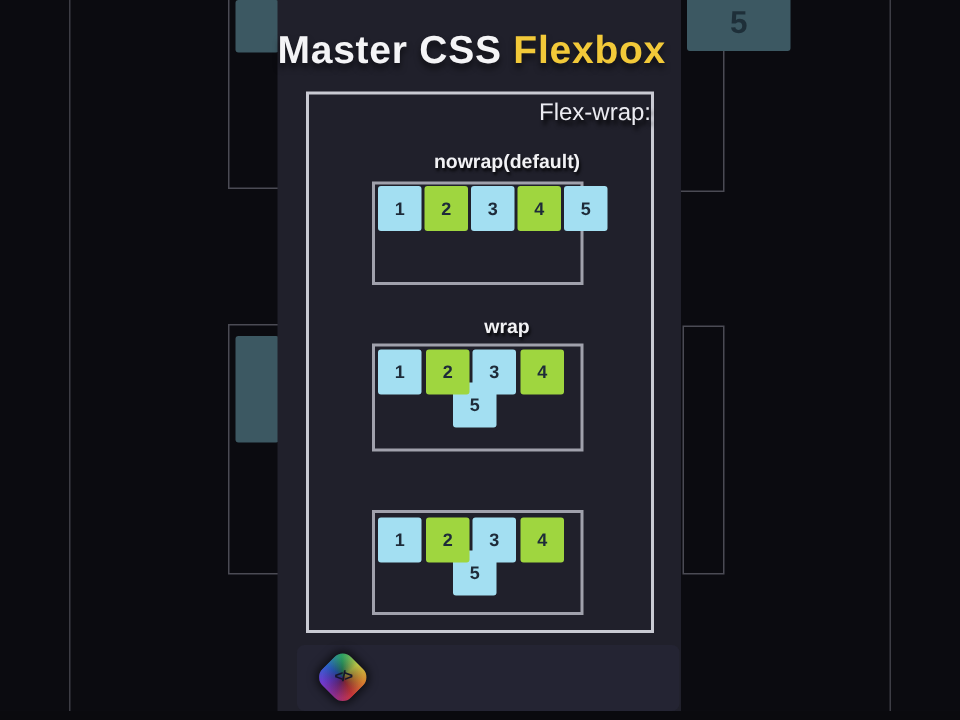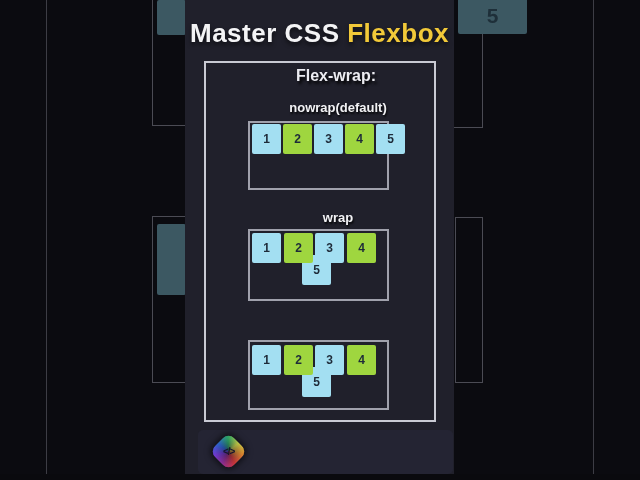--- a/index.html
+++ b/index.html
@@ -17,34 +17,33 @@
     display:flex; align-items:center; justify-content:center;
     color:#1e2f39; font-size:21px; font-weight:bold;
   }
   
   .panel {
     position:absolute; left:185px; top:0; width:269px; height:480px;
     background:#20202b; z-index:1;
   }
   .title {
     position:absolute; top:18px; left:0; width:100%;
-    text-align:center; font-size:26px; font-weight:800; letter-spacing:0.5px;
+    font-size:26px; font-weight:800; letter-spacing:0.5px;
     color:#f4f4f6; text-shadow:0 3px 4px rgba(0,0,0,0.55);
     white-space:nowrap;
   }
   .title .accent { color:#f2c939; }
   .whitebox {
     position:absolute; left:19px; top:61px; width:232px; height:361px;
     border:2px solid #c9cad3;
   }
   .wb-heading {
-    position:absolute; top:4px; left:0; width:100%; text-align:center;
-    font-size:16px; font-weight:bold; color:#ececf2;
+    position:absolute; top:4px; left:0; width:100%; text-align:right;
+    font-size:16px; font-weight:normal; color:#ececf2;
     text-shadow:2px 3px 3px rgba(0,0,0,0.9);
-    margin-left:16px;
   }
   .demo-label {
     position:absolute; left:0; width:100%; text-align:center;
     font-size:13px; font-weight:bold; color:#f2f2f5;
     text-shadow:1px 2px 2px rgba(0,0,0,0.8);
     padding-left:36px;
   }
   .demo-label.l1 { top:37px; }
   .demo-label.l2 { top:147px; }
   .flex-cont {

